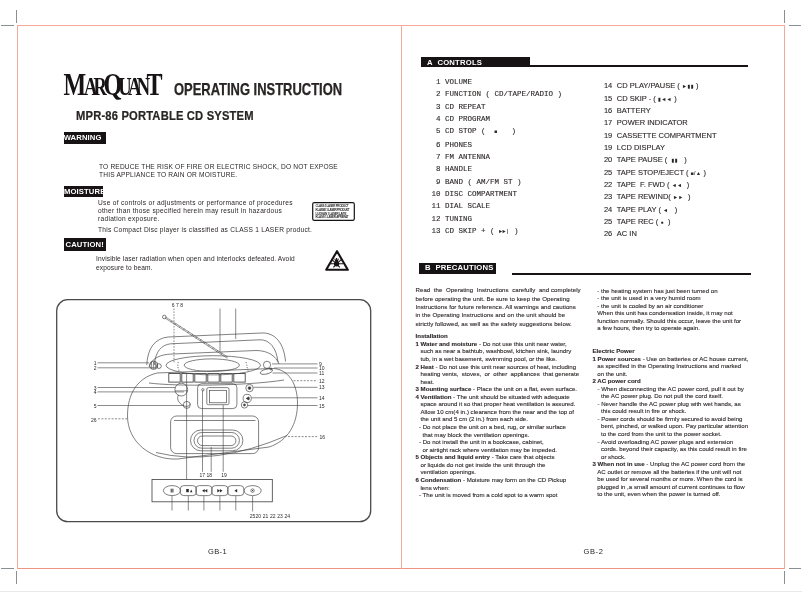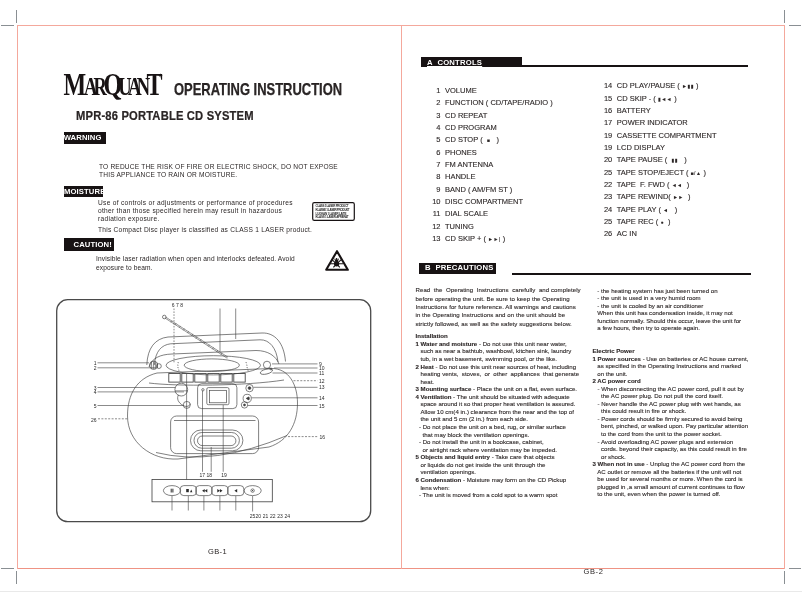--- a/index.html
+++ b/index.html
@@ -67,21 +67,21 @@
   <rect x="0.7" y="0.7" width="41.6" height="17.6" rx="1.6" fill="none" stroke="#171213" stroke-width="1.2"></rect>
   <g font-size="3" font-weight="bold" fill="#2a2a2a" font-family="Liberation Sans, sans-serif">
     <text x="3.6" y="5.0" textLength="33">CLASS 1 LASER PRODUCT</text>
     <text x="3.6" y="8.8" textLength="34">KLASSE 1 LASER PRODUKT</text>
     <text x="3.6" y="12.6" textLength="31">LUOKAN 1 LASER LAITE</text>
     <text x="3.6" y="16.4" textLength="33">KLASS 1 LASER APPARAT</text>
   </g>
 </svg>
 </div>
 
-<div class="blkbox" style="left:63.7px;top:238px;width:42px;height:12.7px;font-size:7.7px;line-height:13px;text-align:center;letter-spacing:0.1px;padding-left:8px;">CAUTION!</div>
+<div class="blkbox" style="left:63.7px;top:238px;width:42px;height:12.7px;font-size:7.7px;line-height:13px;text-align:center;letter-spacing:0.1px;">CAUTION!</div>
 <div class="abs" style="left:96px;top:255.4px;font-size:6.6px;line-height:8.3px;letter-spacing:0.12px;">Invisible laser radiation when open and interlocks defeated. Avoid<br>exposure to beam.</div>
 
 <div class="abs" style="left:324px;top:249px;">
 <svg width="26" height="24" viewBox="0 0 26 24">
   <path d="M13 2.2 L23.8 20.8 L2.2 20.8 Z" fill="none" stroke="#171213" stroke-width="2.1" stroke-linejoin="round"></path>
   <g fill="#171213">
     <circle cx="12.6" cy="14.8" r="2.6"></circle>
     <path d="M12.6 14.8 L19 14.8 M12.6 14.8 L6.2 14.8 M12.6 14.8 L12.6 9 M12.6 14.8 L17.3 10.6 M12.6 14.8 L7.9 10.6 M12.6 14.8 L15.8 18.4 M12.6 14.8 L9.4 18.4 M12.6 14.8 L14.4 9.6 M12.6 14.8 L10.8 9.6" stroke="#171213" stroke-width="1.1"></path>
   </g>
 </svg>
@@ -200,27 +200,27 @@
         <text x="263.4" y="139.5">16</text>
     <text x="143.6" y="178.2">17 18</text>
         <text x="165.2" y="178.2">19</text>
     <text x="193.7" y="218.9" letter-spacing="0.1">2520 21 22 23 24</text>
   </g>
 </svg>
 </div>
 
 <div class="abs" style="left:208px;top:547px;font-size:7.5px;letter-spacing:0.35px;">GB-1</div>
 
-<div class="blkbox" style="left:421px;top:56.6px;width:101px;height:10.9px;font-size:7.7px;line-height:11.1px;letter-spacing:0.2px;text-indent:6px;text-decoration:underline;">A&nbsp; CONTROLS</div>
+<div class="blkbox" style="left:421px;top:56.6px;width:109px;height:10.9px;font-size:7.7px;line-height:11.1px;letter-spacing:0.2px;text-indent:6px;">A&nbsp; CONTROLS</div>
 <div class="abs" style="left:512.4px;top:65.3px;width:236px;height:2.1px;background:#171213;"></div>
 
 <div class="blkbox" style="left:419px;top:263.4px;width:77px;height:10.6px;font-size:7.7px;line-height:10.8px;letter-spacing:0.2px;text-indent:6px;">B&nbsp; PRECAUTIONS</div>
 <div class="abs" style="left:511.6px;top:272.8px;width:239.5px;height:2.1px;background:#171213;"></div>
 
-<div id="ctrl1" class="abs" style="left:430.5px;top:85px;font-size:7.5px;line-height:12.35px;white-space:nowrap;">
+<div id="ctrl1" class="abs" style="left:430.5px;top:76px;font-size:7.5px;line-height:12.35px;white-space:nowrap;font-family:Liberation Mono, monospace;">
 <div><span class="n">1</span>VOLUME</div>
 <div><span class="n">2</span>FUNCTION ( CD/TAPE/RADIO )</div>
 <div><span class="n">3</span>CD REPEAT</div>
 <div><span class="n">4</span>CD PROGRAM</div>
 <div><span class="n">5</span>CD STOP (&nbsp; <span class="ic">■</span>&nbsp;&nbsp; )</div>
 <div><span class="n">6</span>PHONES</div>
 <div><span class="n">7</span>FM ANTENNA</div>
 <div><span class="n">8</span>HANDLE</div>
 <div><span class="n">9</span>BAND ( AM/FM ST )</div>
 <div><span class="n">10</span>DISC COMPARTMENT</div>
@@ -299,13 +299,13 @@
 <div class="pr2">- Avoid overloading AC power plugs and extension</div>
 <div class="pr3">cords. beyond their capacity, as this could result in fire</div>
 <div class="pr3">or shock.</div>
 <div><b>3 When not in use</b> - Unplug the AC power cord from the</div>
 <div class="pr1">AC outlet or remove all the batteries if the unit will not</div>
 <div class="pr1">be used for several months or more. When the cord is</div>
 <div class="pr1">plugged in ,a small amount of current continues to flow</div>
 <div class="pr1">to the unit, even when the power is turned off.</div>
 </div>
 
-<div class="abs" style="left:583.5px;top:547px;font-size:7.5px;letter-spacing:0.6px;margin-top:20px;">GB-2</div>
+<div class="abs" style="left:583.5px;top:547px;font-size:7.5px;letter-spacing:0.6px;">GB-2</div>
 
 </body></html>

